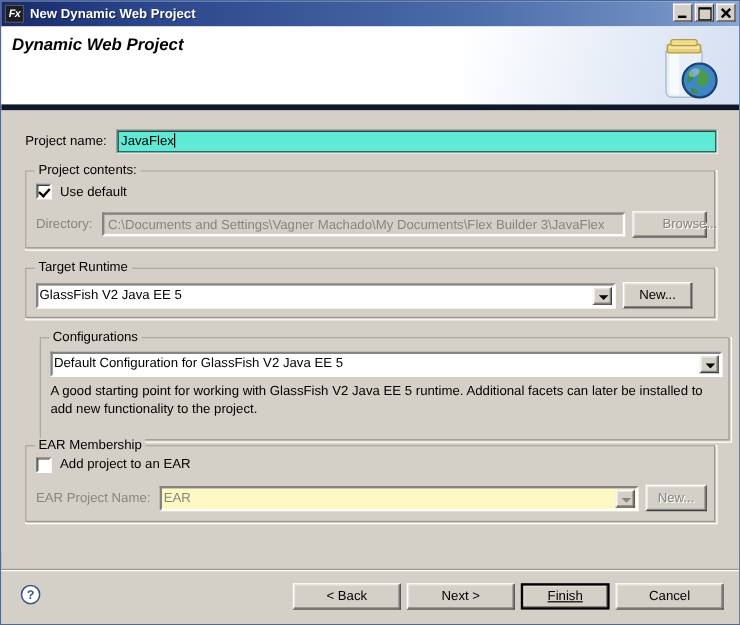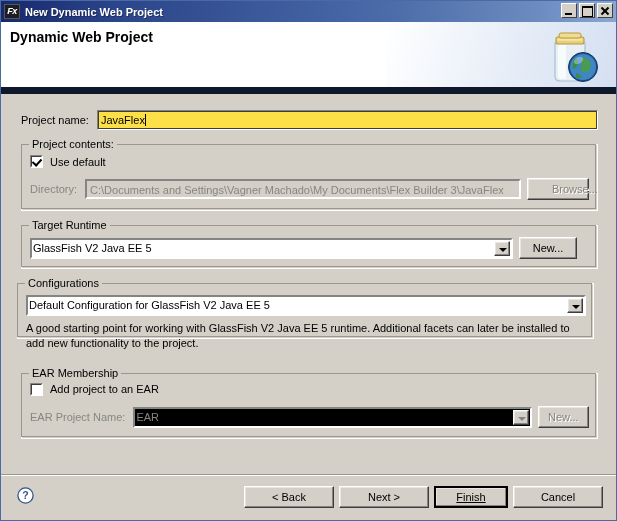--- a/index.html
+++ b/index.html
@@ -102,22 +102,23 @@
     background: #000;
   }
   .wb-close i:before { transform: rotate(45deg); }
   .wb-close i:after  { transform: rotate(-45deg); }
 
   
   .header {
     position: relative;
     height: 65px;
     background: #ffffff;
-    border-bottom: 7px solid #0f172a;
+    border-bottom: 5px solid #0f172a;
     overflow: hidden;
+    font-style: italic;
   }
   .header-glow {
     position: absolute;
     right: 0; top: 0;
     width: 230px; height: 65px;
     background: linear-gradient(105deg, rgba(255,255,255,0) 0%, rgba(222,231,245,0.75) 55%, rgba(208,220,240,0.9) 100%);
   }
   .header-title {
     position: absolute;
     left: 9px; top: 7px;
@@ -149,21 +150,21 @@
     left: 20px; top: 16px;
     width: 577px;
     display: flex;
     align-items: center;
   }
   .lbl { color: #000000; font-size: 11px; white-space: nowrap; }
   .lbl.disabled { color: #868680; }
 
   .textfield {
     box-sizing: border-box;
-    background: #fde047;
+    background: #5eead4;
     border: 1px solid;
     border-color: #828278 #ffffff #ffffff #828278;
     outline: 1px solid #3d3d3d;
     outline-offset: -2px;
     height: 20px;
     font-size: 11px;
     color: #000;
     padding: 0 3px;
     line-height: 18px;
     white-space: nowrap;
@@ -277,21 +278,21 @@
   }
   .combo .value {
     flex: 1;
     font-size: 11px;
     color: #000;
     padding-left: 1px;
     line-height: 17px;
     white-space: nowrap;
     overflow: hidden;
   }
-  .combo.disabled { background: #000000; }
+  .combo.disabled { background: #fef9c3; }
   .combo.disabled .value { color: #868680; }
   .combo-arrow {
     width: 16px;
     height: 15px;
     margin-right: 1px;
     box-sizing: border-box;
     background: #d4d0c8;
     border: 1px solid;
     border-color: #ffffff #3d3d3d #3d3d3d #ffffff;
     box-shadow: inset -1px -1px 0 #848484, inset 1px 1px 0 #e8e6e0;
@@ -409,21 +410,21 @@
       <span class="group-title">Target Runtime</span>
       <div style="position:absolute; left:8px; top:11px; right:8px; display:flex; align-items:center;">
         <div class="combo" style="width:483px;">
           <span class="value">GlassFish V2 Java EE 5</span>
           <span class="combo-arrow"></span>
         </div>
         <button class="btn" style="margin-left:6px; width:58px;">New...</button>
       </div>
     </div>
 
-    <div class="group" style="left:16px; top:189px; width:577px; height:56px;">
+    <div class="group" style="left:32px; top:189px; width:577px; height:88px;">
       <span class="group-title">Configurations</span>
       <div class="combo" style="position:absolute; left:8px; top:11px; width:560px;">
         <span class="value">Default Configuration for GlassFish V2 Java EE 5</span>
         <span class="combo-arrow"></span>
       </div>
       <div class="desc-text" style="left:8px; top:37px; width:562px;">A good starting point for working with GlassFish V2 Java EE 5 runtime. Additional facets can later be installed to add new functionality to the project.</div>
     </div>
 
     <div class="group" style="left:20px; top:279px; width:577px; height:66px;">
       <span class="group-title">EAR Membership</span>

